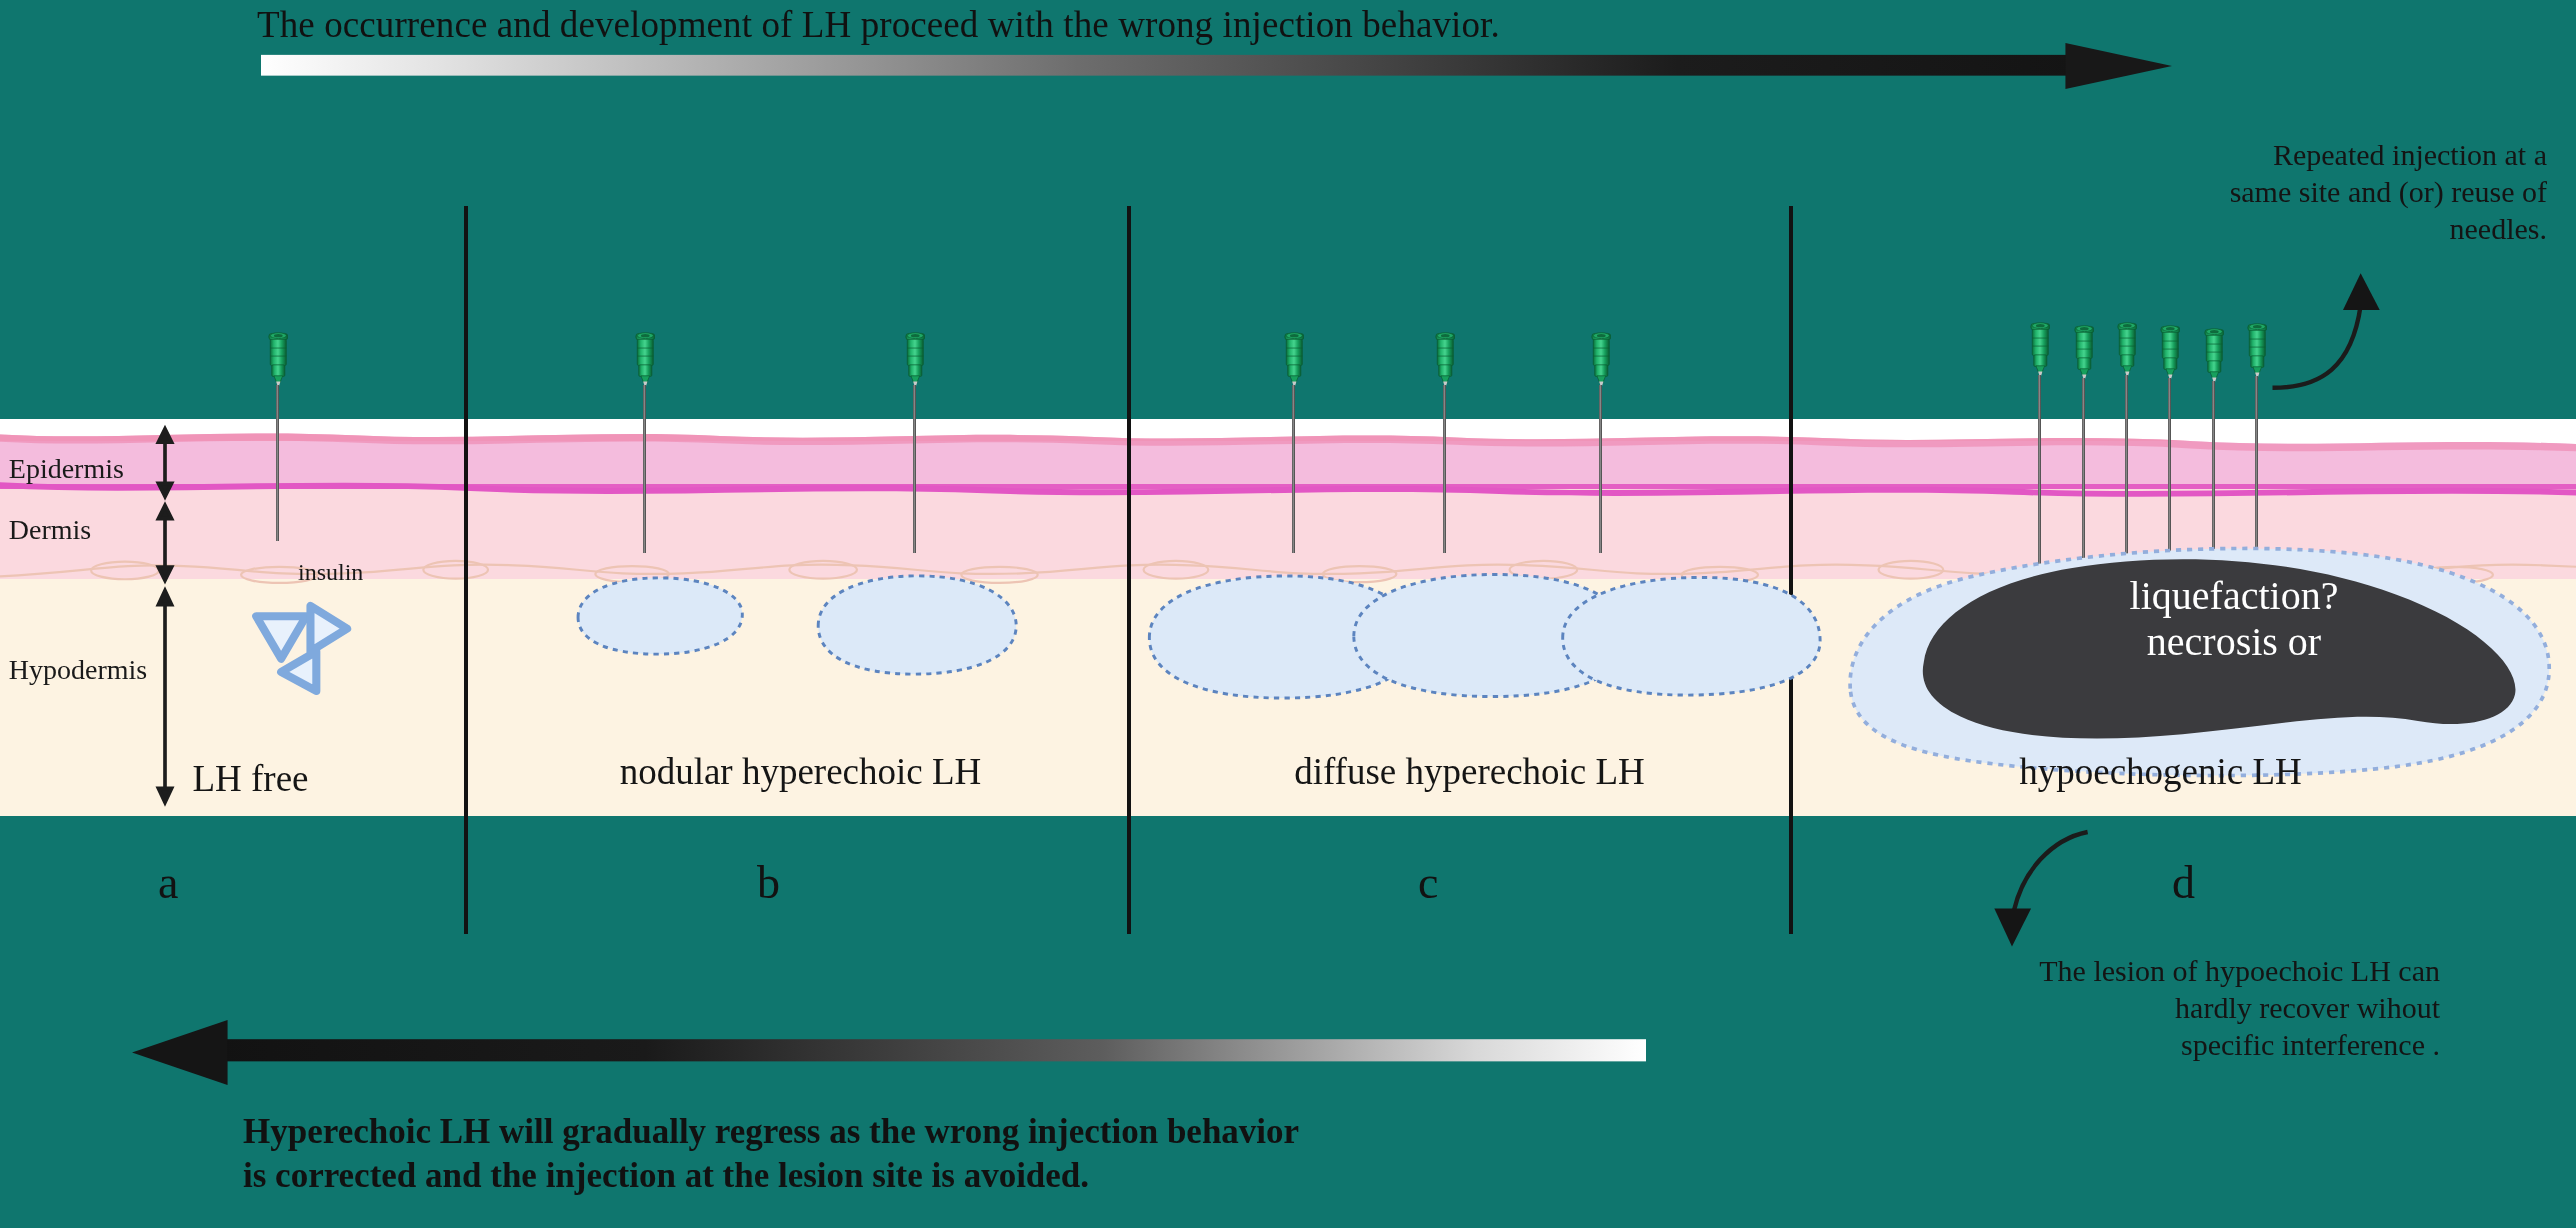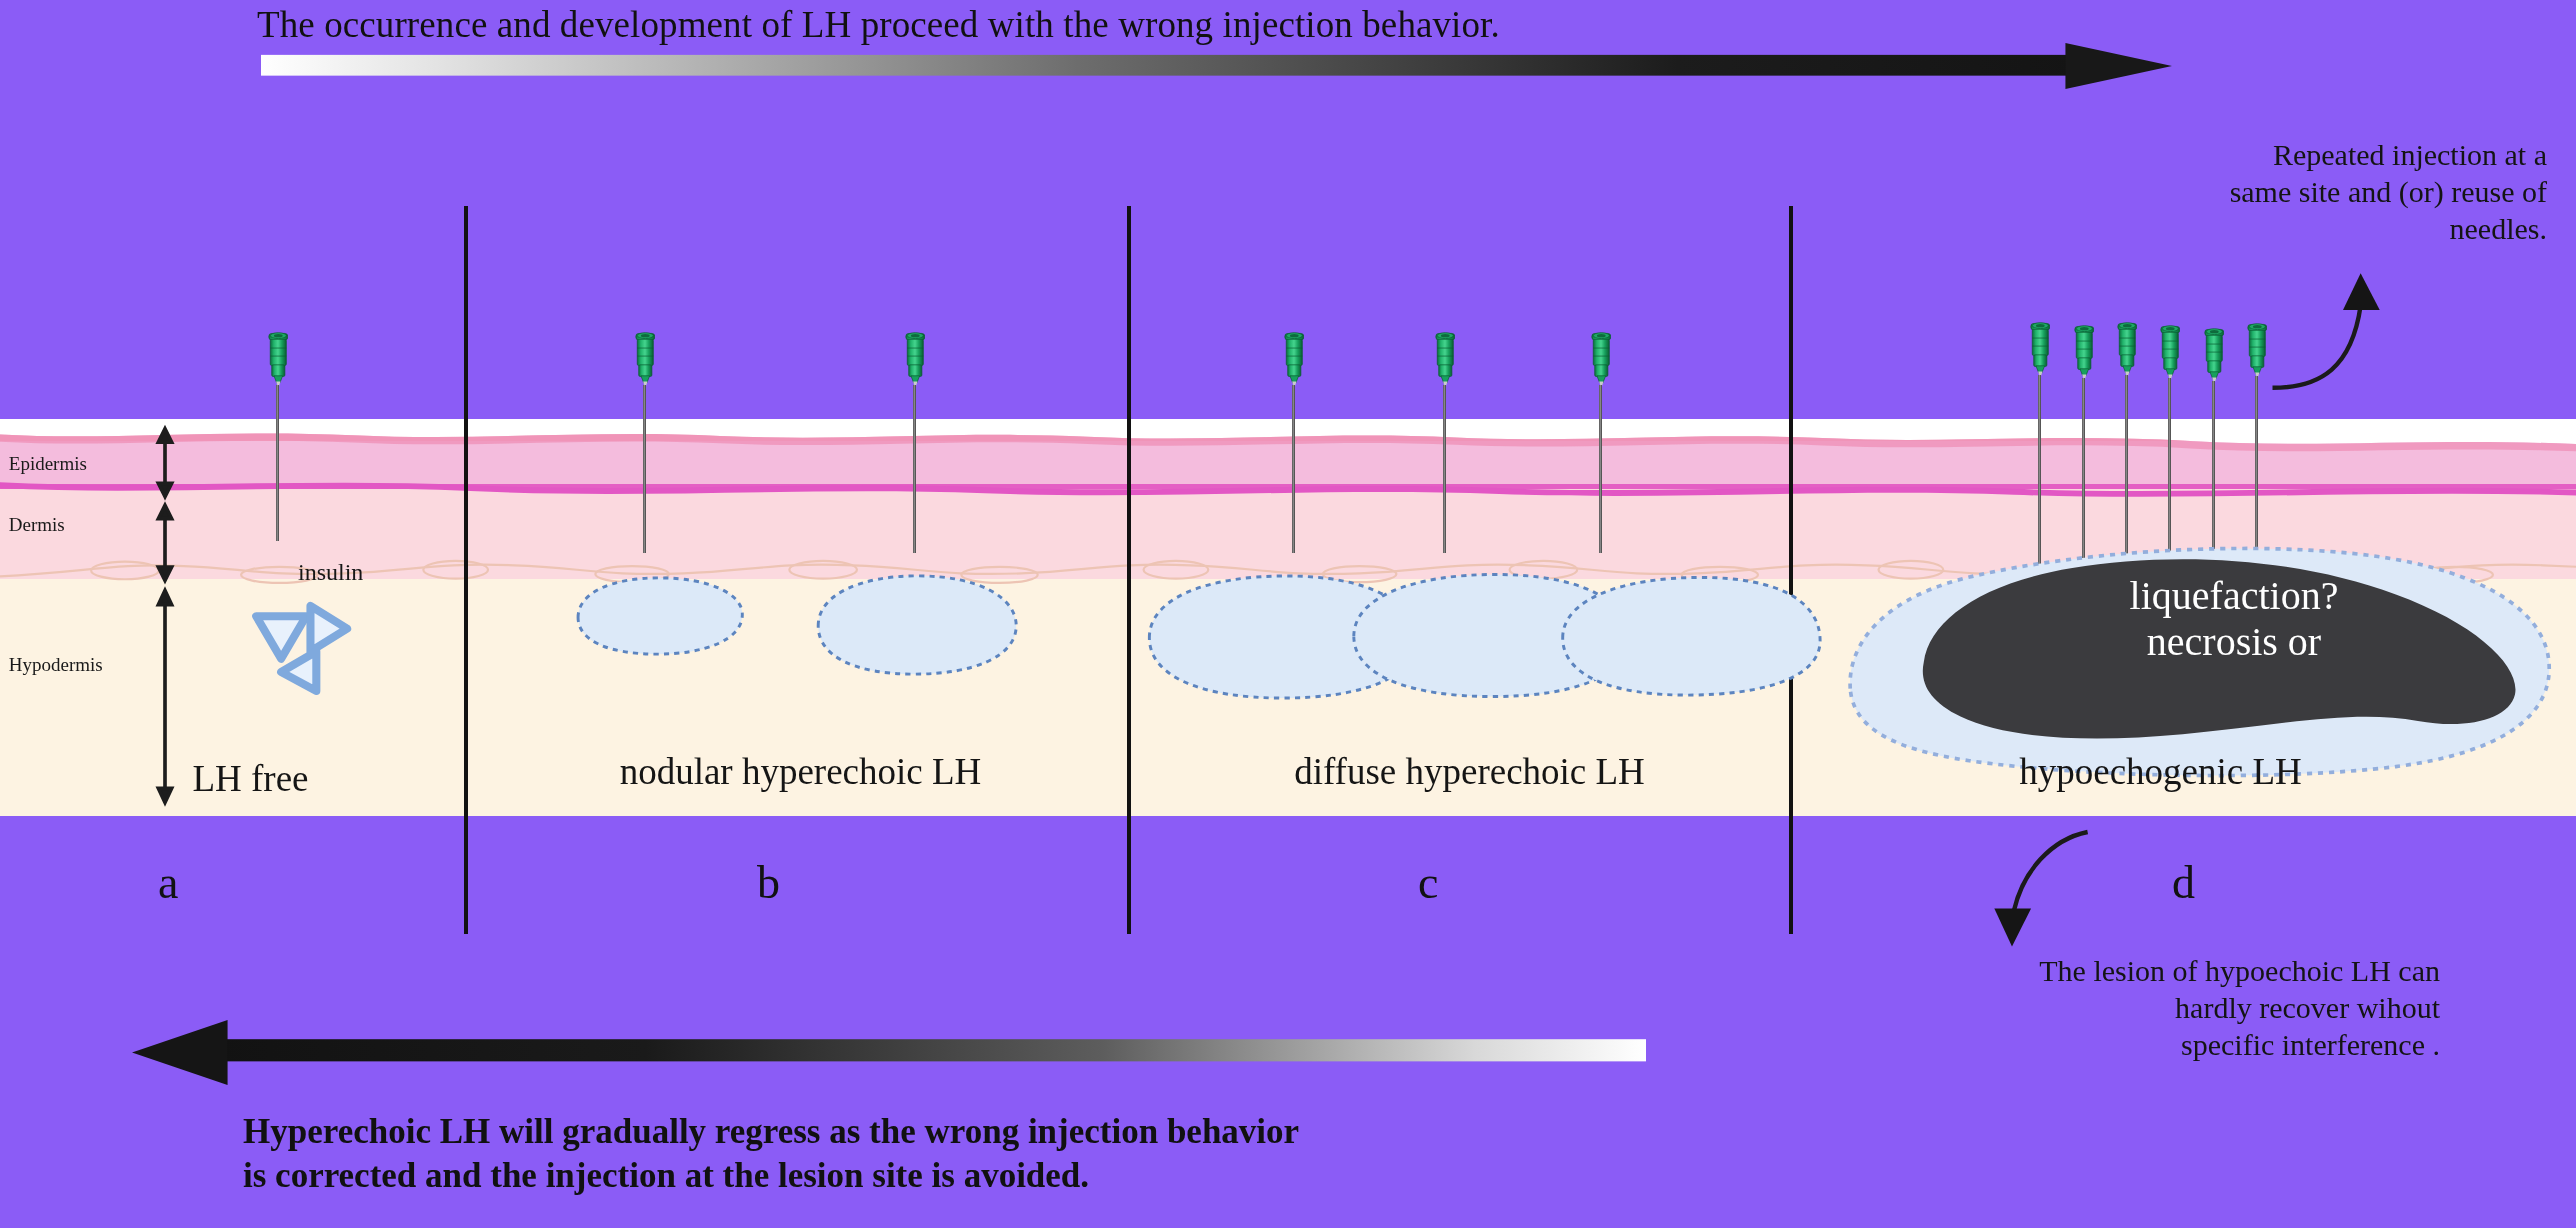--- a/index.html
+++ b/index.html
@@ -1,37 +1,37 @@
 <!DOCTYPE html>
 <html style="font-size:11.8px"><head>
 <meta charset="utf-8">
 <style>
   html,body{margin:0;padding:0;background:#ffffff;}
   body{width:2576px;height:1229px;font-family:"Liberation Serif",serif;position:relative;overflow:hidden;}
 
-  .figure{position:absolute;left:0;top:0;width:2576px;height:1229px;background:#8b5cf6;}
+  .figure{position:absolute;left:0;top:0;width:2576px;height:1229px;background:#0f766e;}
 
   
   .top-text{
     position:absolute;left:257px;top:2.9px;width:1984px;
     font-size:37px;color:#111;letter-spacing:0.1px;white-space:nowrap;
   }
   .top-arrow{position:absolute;left:261px;top:43px;width:1911px;height:46px;}
 
   
   .skin{position:absolute;left:0;top:419px;width:2576px;height:397px;overflow:hidden;}
   .layer-corneum{position:absolute;left:0;top:0;width:100%;height:26.5px;background:#f3a2c0;}
   .layer-epidermis{position:absolute;left:0;top:22px;width:100%;height:46px;background:#f4bcdd;}
   .layer-basal{position:absolute;left:0;top:65px;width:100%;height:6.6px;background:#e45fc4;}
   .layer-dermis{position:absolute;left:0;top:70px;width:100%;height:93px;background:#fbd9df;}
   .layer-hypodermis{position:absolute;left:0;top:160px;width:100%;height:237px;background:#fdf3e2;}
   .skin-svg{position:absolute;left:0;top:0;width:2576px;height:397px;}
 
   
-  .layer-label{position:absolute;font-size:19px;color:#1a1a1a;white-space:nowrap;text-align:center;}
+  .layer-label{position:absolute;font-size:28px;color:#1a1a1a;white-space:nowrap;text-align:center;}
   #lbl-epi{left:8.8px;top:453px;}
   #lbl-der{left:8.8px;top:514px;}
   #lbl-hyp{left:8.8px;top:654px;}
 
   .dim-arrows{position:absolute;left:132px;top:423px;width:66px;height:386px;}
 
   
   .divider{position:absolute;width:3.7px;background:#121212;top:206px;height:728px;}
 
   

